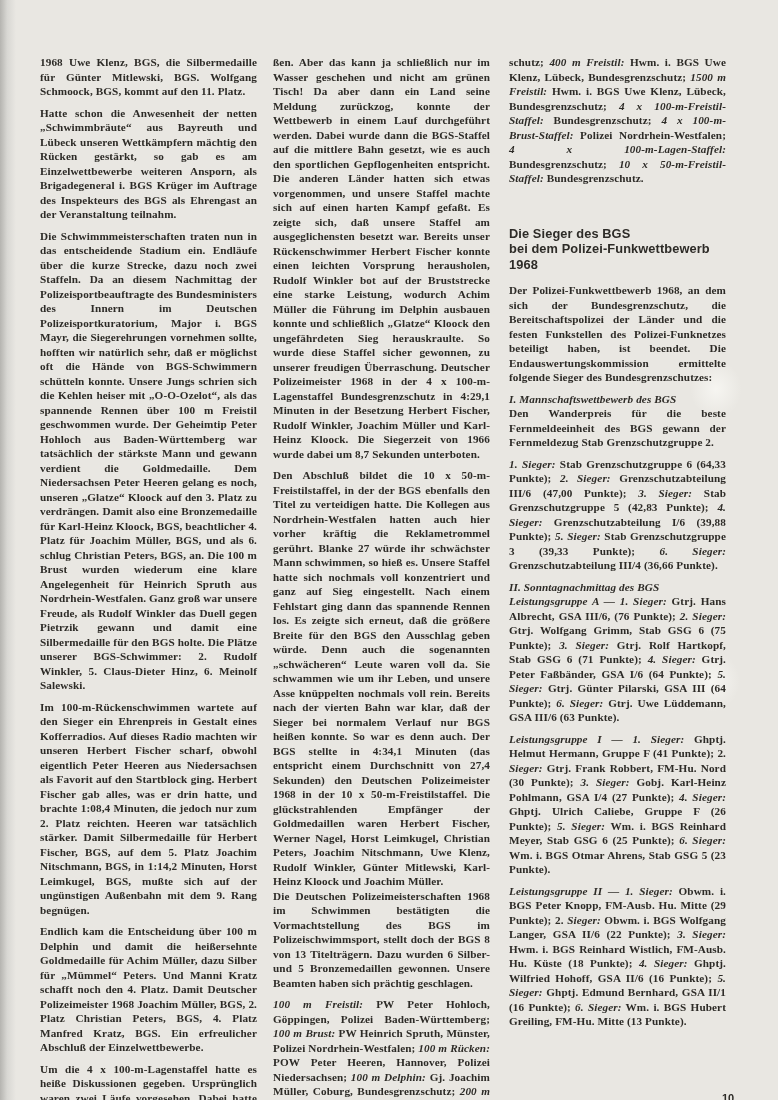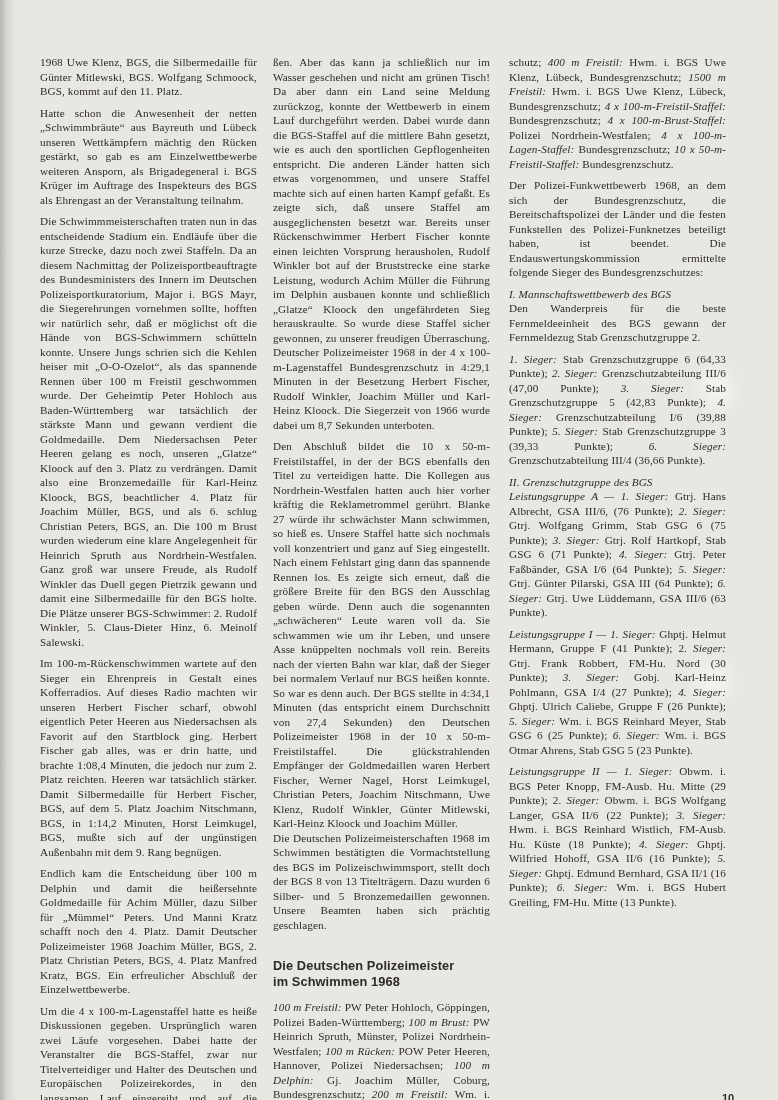--- a/index.html
+++ b/index.html
@@ -27,21 +27,21 @@
   .blotch-2 { left:684px; top:650px; width:56px; height:62px; }
   .col {
     position:absolute; top:55px; width:217px;
     font-size:11.2px; line-height:14.5px;
     text-align:justify;
     letter-spacing:0.1px;
   }
   .col-1 { left:40px; }
   .col-2 { left:273px; }
   .col-3 { left:509px; }
-  .para { margin:0 0 7px 0; }
+  .para { margin:0 0 7px 0;font-weight:bold; }
   .sp-none { margin-bottom:0; }
   .sp-md-top { }
   .heading {
     font-family:"Liberation Sans", sans-serif;
     font-weight:bold;
     font-size:12.8px; line-height:15.5px;
     text-align:left;
     white-space:pre-line;
     margin:26px 0 11px 0;
   }
@@ -67,30 +67,30 @@
       <div class="para"><span>Hatte schon die Anwesenheit der netten „Schwimmbräute“ aus Bayreuth und Lübeck unseren Wettkämpfern mächtig den Rücken gestärkt, so gab es am Einzelwettbewerbe weiteren Ansporn, als Brigadegeneral i. BGS Krüger im Auftrage des Inspekteurs des BGS als Ehrengast an der Veranstaltung teilnahm.</span></div>
       <div class="para"><span>Die Schwimmmeisterschaften traten nun in das entscheidende Stadium ein. Endläufe über die kurze Strecke, dazu noch zwei Staffeln. Da an diesem Nachmittag der Polizeisportbeauftragte des Bundesministers des Innern im Deutschen Polizeisportkuratorium, Major i. BGS Mayr, die Siegerehrungen vornehmen sollte, hofften wir natürlich sehr, daß er möglichst oft die Hände von BGS-Schwimmern schütteln konnte. Unsere Jungs schrien sich die Kehlen heiser mit „O-O-Ozelot“, als das spannende Rennen über 100 m Freistil geschwommen wurde. Der Geheimtip Peter Hohloch aus Baden-Württemberg war tatsächlich der stärkste Mann und gewann verdient die Goldmedaille. Dem Niedersachsen Peter Heeren gelang es noch, unseren „Glatze“ Kloock auf den 3. Platz zu verdrängen. Damit also eine Bronzemedaille für Karl-Heinz Kloock, BGS, beachtlicher 4. Platz für Joachim Müller, BGS, und als 6. schlug Christian Peters, BGS, an. Die 100 m Brust wurden wiederum eine klare Angelegenheit für Heinrich Spruth aus Nordrhein-Westfalen. Ganz groß war unsere Freude, als Rudolf Winkler das Duell gegen Pietrzik gewann und damit eine Silbermedaille für den BGS holte. Die Plätze unserer BGS-Schwimmer: 2. Rudolf Winkler, 5. Claus-Dieter Hinz, 6. Meinolf Salewski.</span></div>
       <div class="para"><span>Im 100-m-Rückenschwimmen wartete auf den Sieger ein Ehrenpreis in Gestalt eines Kofferradios. Auf dieses Radio machten wir unseren Herbert Fischer scharf, obwohl eigentlich Peter Heeren aus Niedersachsen als Favorit auf den Startblock ging. Herbert Fischer gab alles, was er drin hatte, und brachte 1:08,4 Minuten, die jedoch nur zum 2. Platz reichten. Heeren war tatsächlich stärker. Damit Silbermedaille für Herbert Fischer, BGS, auf dem 5. Platz Joachim Nitschmann, BGS, in 1:14,2 Minuten, Horst Leimkugel, BGS, mußte sich auf der ungünstigen Außenbahn mit dem 9. Rang begnügen.</span></div>
       <div class="para"><span>Endlich kam die Entscheidung über 100 m Delphin und damit die heißersehnte Goldmedaille für Achim Müller, dazu Silber für „Mümmel“ Peters. Und Manni Kratz schafft noch den 4. Platz. Damit Deutscher Polizeimeister 1968 Joachim Müller, BGS, 2. Platz Christian Peters, BGS, 4. Platz Manfred Kratz, BGS. Ein erfreulicher Abschluß der Einzelwettbewerbe.</span></div>
       <div class="para"><span>Um die 4 x 100-m-Lagenstaffel hatte es heiße Diskussionen gegeben. Ursprünglich waren zwei Läufe vorgesehen. Dabei hatte der Veranstalter die BGS-Staffel, zwar nur Titelverteidiger und Halter des Deutschen und Europäischen Polizeirekordes, in den langsamen Lauf eingereiht und auf die Außenbahn gesetzt. Eine Maßnahme, für die bei uns beim besten Willen kein Verständnis aufgebracht werden konnte. Immerhin sickerte durch, gerade in dieser Staffel wollte man dem BGS den Sieg entrei-</span></div>
     </div>
   <div class="col col-2">
       <div class="para"><span>ßen. Aber das kann ja schließlich nur im Wasser geschehen und nicht am grünen Tisch! Da aber dann ein Land seine Meldung zurückzog, konnte der Wettbewerb in einem Lauf durchgeführt werden. Dabei wurde dann die BGS-Staffel auf die mittlere Bahn gesetzt, wie es auch den sportlichen Gepflogenheiten entspricht. Die anderen Länder hatten sich etwas vorgenommen, und unsere Staffel machte sich auf einen harten Kampf gefaßt. Es zeigte sich, daß unsere Staffel am ausgeglichensten besetzt war. Bereits unser Rückenschwimmer Herbert Fischer konnte einen leichten Vorsprung herausholen, Rudolf Winkler bot auf der Bruststrecke eine starke Leistung, wodurch Achim Müller die Führung im Delphin ausbauen konnte und schließlich „Glatze“ Kloock den ungefährdeten Sieg herauskraulte. So wurde diese Staffel sicher gewonnen, zu unserer freudigen Überraschung. Deutscher Polizeimeister 1968 in der 4 x 100-m-Lagenstaffel Bundesgrenzschutz in 4:29,1 Minuten in der Besetzung Herbert Fischer, Rudolf Winkler, Joachim Müller und Karl-Heinz Kloock. Die Siegerzeit von 1966 wurde dabei um 8,7 Sekunden unterboten.</span></div>
       <div class="para sp-none"><span>Den Abschluß bildet die 10 x 50-m-Freistilstaffel, in der der BGS ebenfalls den Titel zu verteidigen hatte. Die Kollegen aus Nordrhein-Westfalen hatten auch hier vorher kräftig die Reklametrommel gerührt. Blanke 27 würde ihr schwächster Mann schwimmen, so hieß es. Unsere Staffel hatte sich nochmals voll konzentriert und ganz auf Sieg eingestellt. Nach einem Fehlstart ging dann das spannende Rennen los. Es zeigte sich erneut, daß die größere Breite für den BGS den Ausschlag geben würde. Denn auch die sogenannten „schwächeren“ Leute waren voll da. Sie schwammen wie um ihr Leben, und unsere Asse knüppelten nochmals voll rein. Bereits nach der vierten Bahn war klar, daß der Sieger bei normalem Verlauf nur BGS heißen konnte. So war es denn auch. Der BGS stellte in 4:34,1 Minuten (das entspricht einem Durchschnitt von 27,4 Sekunden) den Deutschen Polizeimeister 1968 in der 10 x 50-m-Freistilstaffel. Die glückstrahlenden Empfänger der Goldmedaillen waren Herbert Fischer, Werner Nagel, Horst Leimkugel, Christian Peters, Joachim Nitschmann, Uwe Klenz, Rudolf Winkler, Günter Mitlewski, Karl-Heinz Kloock und Joachim Müller.</span></div>
       <div class="para"><span>Die Deutschen Polizeimeisterschaften 1968 im Schwimmen bestätigten die Vormachtstellung des BGS im Polizeischwimmsport, stellt doch der BGS 8 von 13 Titelträgern. Dazu wurden 6 Silber- und 5 Bronzemedaillen gewonnen. Unsere Beamten haben sich prächtig geschlagen.</span></div>
-      <div class="heading"><span>Die Deutschen Polizeimeister
-im Schwimmen 1968</span></div>
       <div class="para"><span class="it">100 m Freistil:</span><span> PW Peter Hohloch, Göppingen, Polizei Baden-Württemberg; </span><span class="it">100 m Brust:</span><span> PW Heinrich Spruth, Münster, Polizei Nordrhein-Westfalen; </span><span class="it">100 m Rücken:</span><span> POW Peter Heeren, Hannover, Polizei Niedersachsen; </span><span class="it">100 m Delphin:</span><span> Gj. Joachim Müller, Coburg, Bundesgrenzschutz; </span><span class="it">200 m Freistil:</span><span> Wm. i. BGS Karl-Heinz Kloock, Lübeck, Bundesgrenzschutz; </span></div>
     </div>
   <div class="col col-3">
       <div class="para"><span>schutz; </span><span class="it">400 m Freistil:</span><span> Hwm. i. BGS Uwe Klenz, Lübeck, Bundesgrenzschutz; </span><span class="it">1500 m Freistil:</span><span> Hwm. i. BGS Uwe Klenz, Lübeck, Bundesgrenzschutz; </span><span class="it">4 x 100-m-Freistil-Staffel:</span><span> Bundesgrenzschutz; </span><span class="it">4 x 100-m-Brust-Staffel:</span><span> Polizei Nordrhein-Westfalen; </span><span class="it">4 x 100-m-Lagen-Staffel:</span><span> Bundesgrenzschutz; </span><span class="it">10 x 50-m-Freistil-Staffel:</span><span> Bundesgrenzschutz.</span></div>
+      <div class="heading sp-xl-top"><span>Die Sieger des BGS
+bei dem Polizei-Funkwettbewerb 1968</span></div>
       <div class="para"><span>Der Polizei-Funkwettbewerb 1968, an dem sich der Bundesgrenzschutz, die Bereitschaftspolizei der Länder und die festen Funkstellen des Polizei-Funknetzes beteiligt haben, ist beendet. Die Endauswertungskommission ermittelte folgende Sieger des Bundesgrenzschutzes:</span></div>
       <div class="para sp-none sp-md-top"><span class="it">I. Mannschaftswettbewerb des BGS</span></div>
       <div class="para"><span>Den Wanderpreis für die beste Fernmeldeeinheit des BGS gewann der Fernmeldezug Stab Grenzschutzgruppe 2.</span></div>
       <div class="para sp-md-top"><span class="it">1. Sieger:</span><span> Stab Grenzschutzgruppe 6 (64,33 Punkte); </span><span class="it">2. Sieger:</span><span> Grenzschutzabteilung III/6 (47,00 Punkte); </span><span class="it">3. Sieger:</span><span> Stab Grenzschutzgruppe 5 (42,83 Punkte); </span><span class="it">4. Sieger:</span><span> Grenzschutzabteilung I/6 (39,88 Punkte); </span><span class="it">5. Sieger:</span><span> Stab Grenzschutzgruppe 3 (39,33 Punkte); </span><span class="it">6. Sieger:</span><span> Grenzschutzabteilung III/4 (36,66 Punkte).</span></div>
-      <div class="para sp-none sp-md-top"><span class="it">II. Grenzschutzgruppe des BGS</span></div>
+      <div class="para sp-none sp-md-top"><span class="it">II. Sonntagnachmittag des BGS</span></div>
       <div class="para"><span class="it">Leistungsgruppe A — 1. Sieger:</span><span> Gtrj. Hans Albrecht, GSA III/6, (76 Punkte); </span><span class="it">2. Sieger:</span><span> Gtrj. Wolfgang Grimm, Stab GSG 6 (75 Punkte); </span><span class="it">3. Sieger:</span><span> Gtrj. Rolf Hartkopf, Stab GSG 6 (71 Punkte); </span><span class="it">4. Sieger:</span><span> Gtrj. Peter Faßbänder, GSA I/6 (64 Punkte); </span><span class="it">5. Sieger:</span><span> Gtrj. Günter Pilarski, GSA III (64 Punkte); </span><span class="it">6. Sieger:</span><span> Gtrj. Uwe Lüddemann, GSA III/6 (63 Punkte).</span></div>
       <div class="para sp-md-top"><span class="it">Leistungsgruppe I — 1. Sieger:</span><span> Ghptj. Helmut Hermann, Gruppe F (41 Punkte); 2. </span><span class="it">Sieger:</span><span> Gtrj. Frank Robbert, FM-Hu. Nord (30 Punkte); </span><span class="it">3. Sieger:</span><span> Gobj. Karl-Heinz Pohlmann, GSA I/4 (27 Punkte); </span><span class="it">4. Sieger:</span><span> Ghptj. Ulrich Caliebe, Gruppe F (26 Punkte); </span><span class="it">5. Sieger:</span><span> Wm. i. BGS Reinhard Meyer, Stab GSG 6 (25 Punkte); </span><span class="it">6. Sieger:</span><span> Wm. i. BGS Otmar Ahrens, Stab GSG 5 (23 Punkte).</span></div>
       <div class="para sp-md-top"><span class="it">Leistungsgruppe II — 1. Sieger:</span><span> Obwm. i. BGS Peter Knopp, FM-Ausb. Hu. Mitte (29 Punkte); 2. </span><span class="it">Sieger:</span><span> Obwm. i. BGS Wolfgang Langer, GSA II/6 (22 Punkte); </span><span class="it">3. Sieger:</span><span> Hwm. i. BGS Reinhard Wistlich, FM-Ausb. Hu. Küste (18 Punkte); </span><span class="it">4. Sieger:</span><span> Ghptj. Wilfried Hohoff, GSA II/6 (16 Punkte); </span><span class="it">5. Sieger:</span><span> Ghptj. Edmund Bernhard, GSA II/1 (16 Punkte); </span><span class="it">6. Sieger:</span><span> Wm. i. BGS Hubert Greiling, FM-Hu. Mitte (13 Punkte).</span></div>
     </div>
 
   <div class="page-number">10</div>
 </div>
 
 </body></html>

